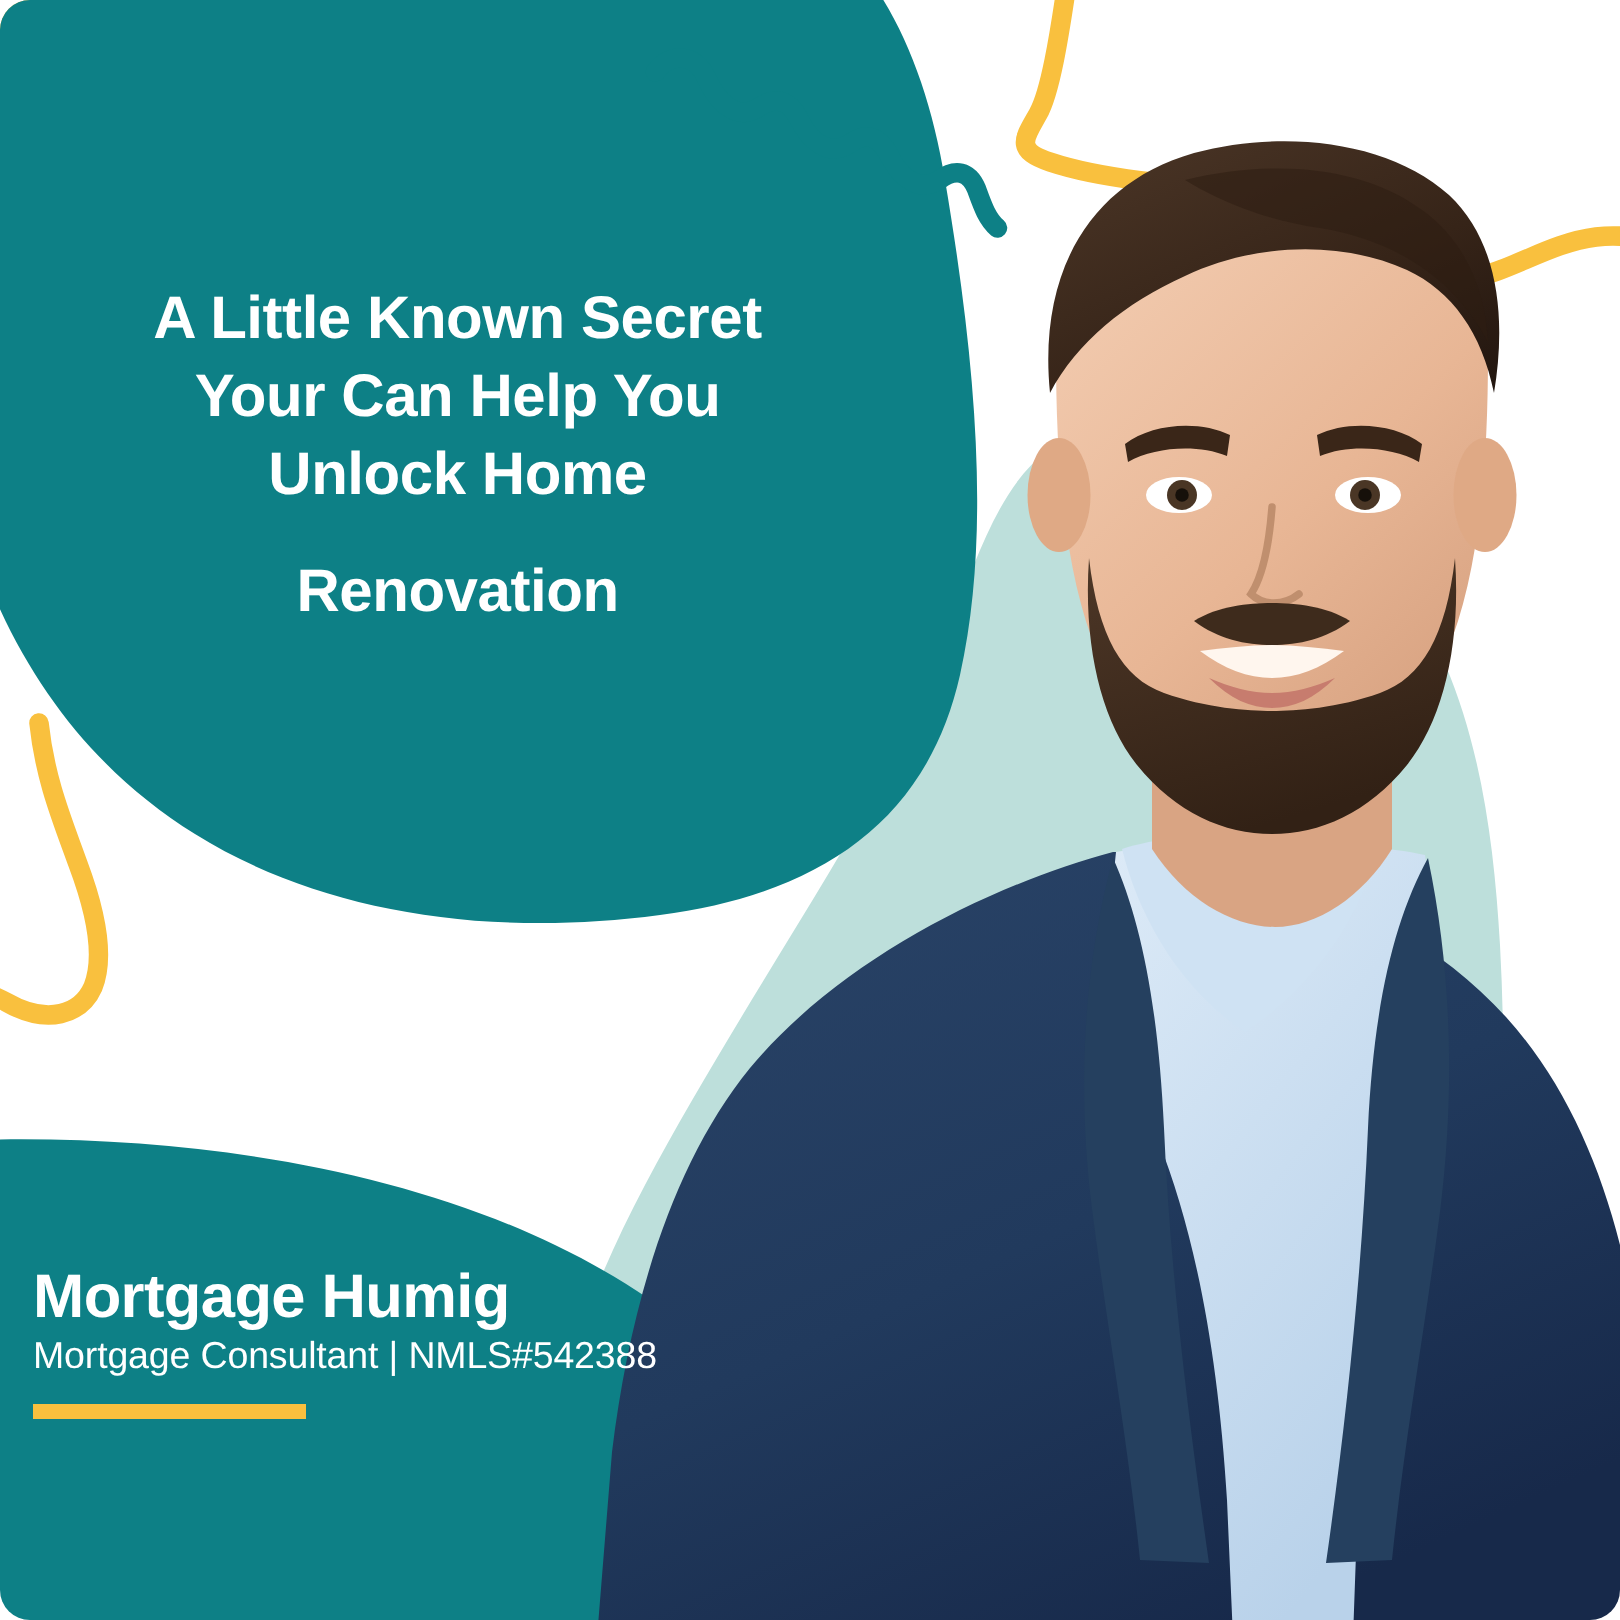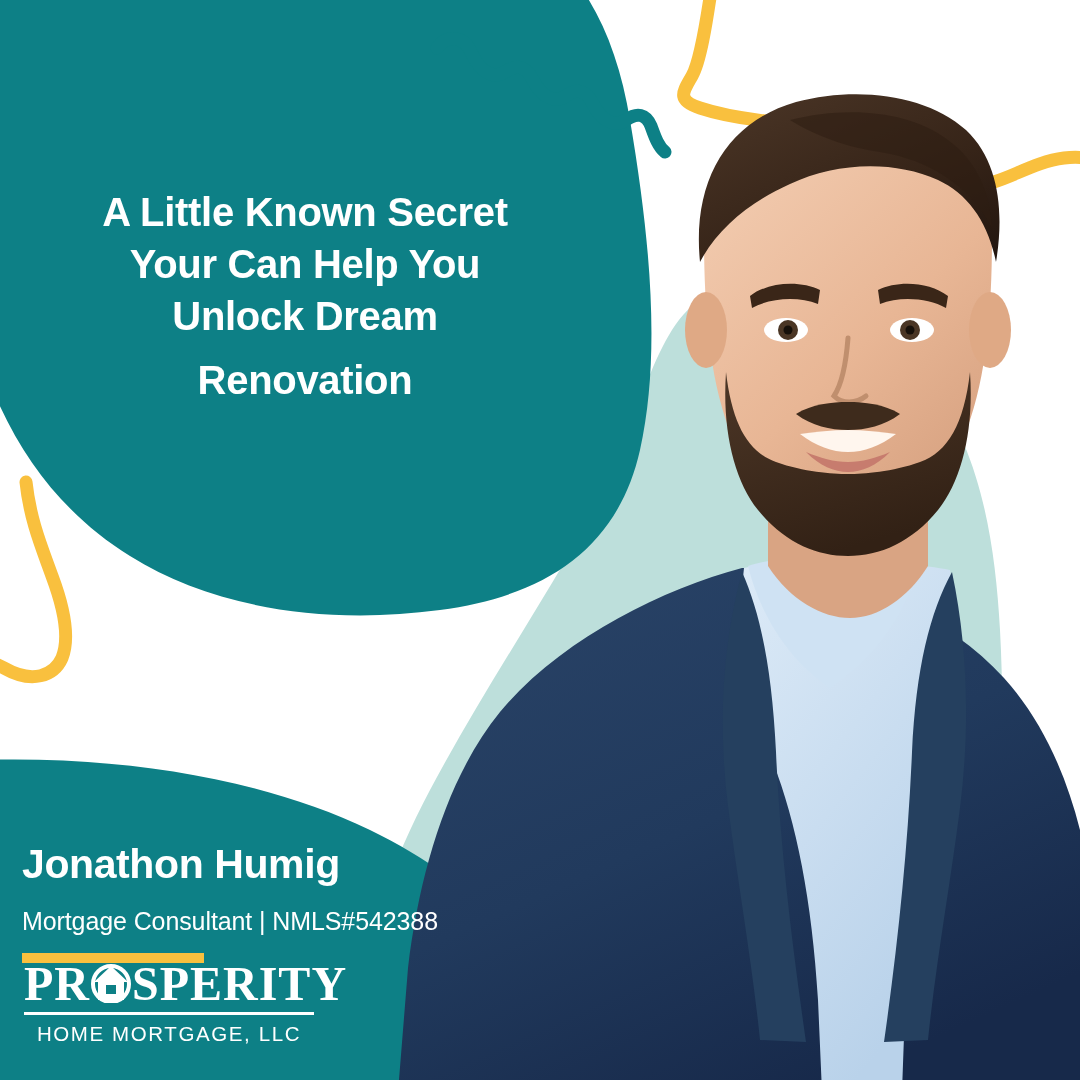--- a/index.html
+++ b/index.html
@@ -10,20 +10,21 @@
     background:#ffffff;
     font-family:"Liberation Sans", sans-serif;
     overflow:hidden;
   }
 
   #canvas {
     position:relative;
     width:1080px; height:1080px;
     background:#ffffff;
     overflow:hidden;
+    border-radius:20px;
   }
 
   .layer { position:absolute; inset:0; }
   .layer svg { display:block; width:1080px; height:1080px; }
 
   
   #portrait-layer { z-index:4; }
 
   
   #headline-block {
@@ -47,42 +48,42 @@
     font-size:76px;
     line-height:1.06;
     font-weight:bold;
     letter-spacing:-0.5px;
     margin:6px 0 6px 0;
     color:transparent;
     -webkit-text-stroke:5px #ffffff;
     paint-order:stroke fill;
     white-space:nowrap;
   }
-  #headline-line-4 { margin-top:12px; }
+  #headline-line-4 { margin-top:26px; }
 
   
   #branding-block {
     position:absolute;
     left:22px; top:842px;
     width:470px;
     z-index:7;
   }
   #agent-name {
     color:#ffffff;
     font-size:41px;
     font-weight:bold;
     letter-spacing:-0.4px;
     line-height:1.08;
   }
   #agent-title {
     color:#ffffff;
     font-size:25px;
     font-weight:normal;
     letter-spacing:-0.1px;
-    margin-top:21px;
+    margin-top:4px;
     line-height:1.15;
   }
   #divider-bar {
     width:182px; height:10px;
     background:#F9C03E;
     margin-top:17px;
   }
 
   
   #logo-block {
@@ -284,39 +285,24 @@
                  C 862,472 876,466 890,452
                  C 876,458 862,462 848,462
                  C 834,462 820,458 806,452 Z"></path>
       </g>
     </svg>
   </div>
 
   <div id="headline-block">
     <div class="hl-line">A Little Known Secret</div>
     <div class="hl-line">Your Can Help You</div>
-    <div class="hl-line">Unlock Dream</div>
+    <div class="hl-line">Unlock Home</div>
     <div class="hl-line" id="headline-line-4">Renovation</div>
   </div>
 
   <div id="branding-block">
-    <div id="agent-name">Jonathon Humig</div>
+    <div id="agent-name">Mortgage Humig</div>
     <div id="agent-title">Mortgage Consultant | NMLS#542388</div>
     <div id="divider-bar"></div>
   </div>
 
-  <div id="logo-block">
-    <div id="logo-wordmark-row">
-      <span class="logo-word">PR</span>
-      <span id="logo-house-slot">
-        <svg viewBox="0 0 40 40" xmlns="http://www.w3.org/2000/svg">
-          <circle cx="20" cy="21" r="18" fill="none" stroke="#ffffff" stroke-width="4"></circle>
-          <path d="M 20 3 L 37 19 L 33 19 L 33 37 L 7 37 L 7 19 L 3 19 Z" fill="#ffffff"></path>
-          <rect x="15" y="22" width="10" height="9" fill="#0D8086"></rect>
-        </svg>
-      </span>
-      <span class="logo-word">SPERITY</span>
-    </div>
-    <div id="logo-rule"></div>
-    <div id="logo-subtext">HOME MORTGAGE, LLC</div>
-  </div>
 
 </div>
 
 </body></html>

